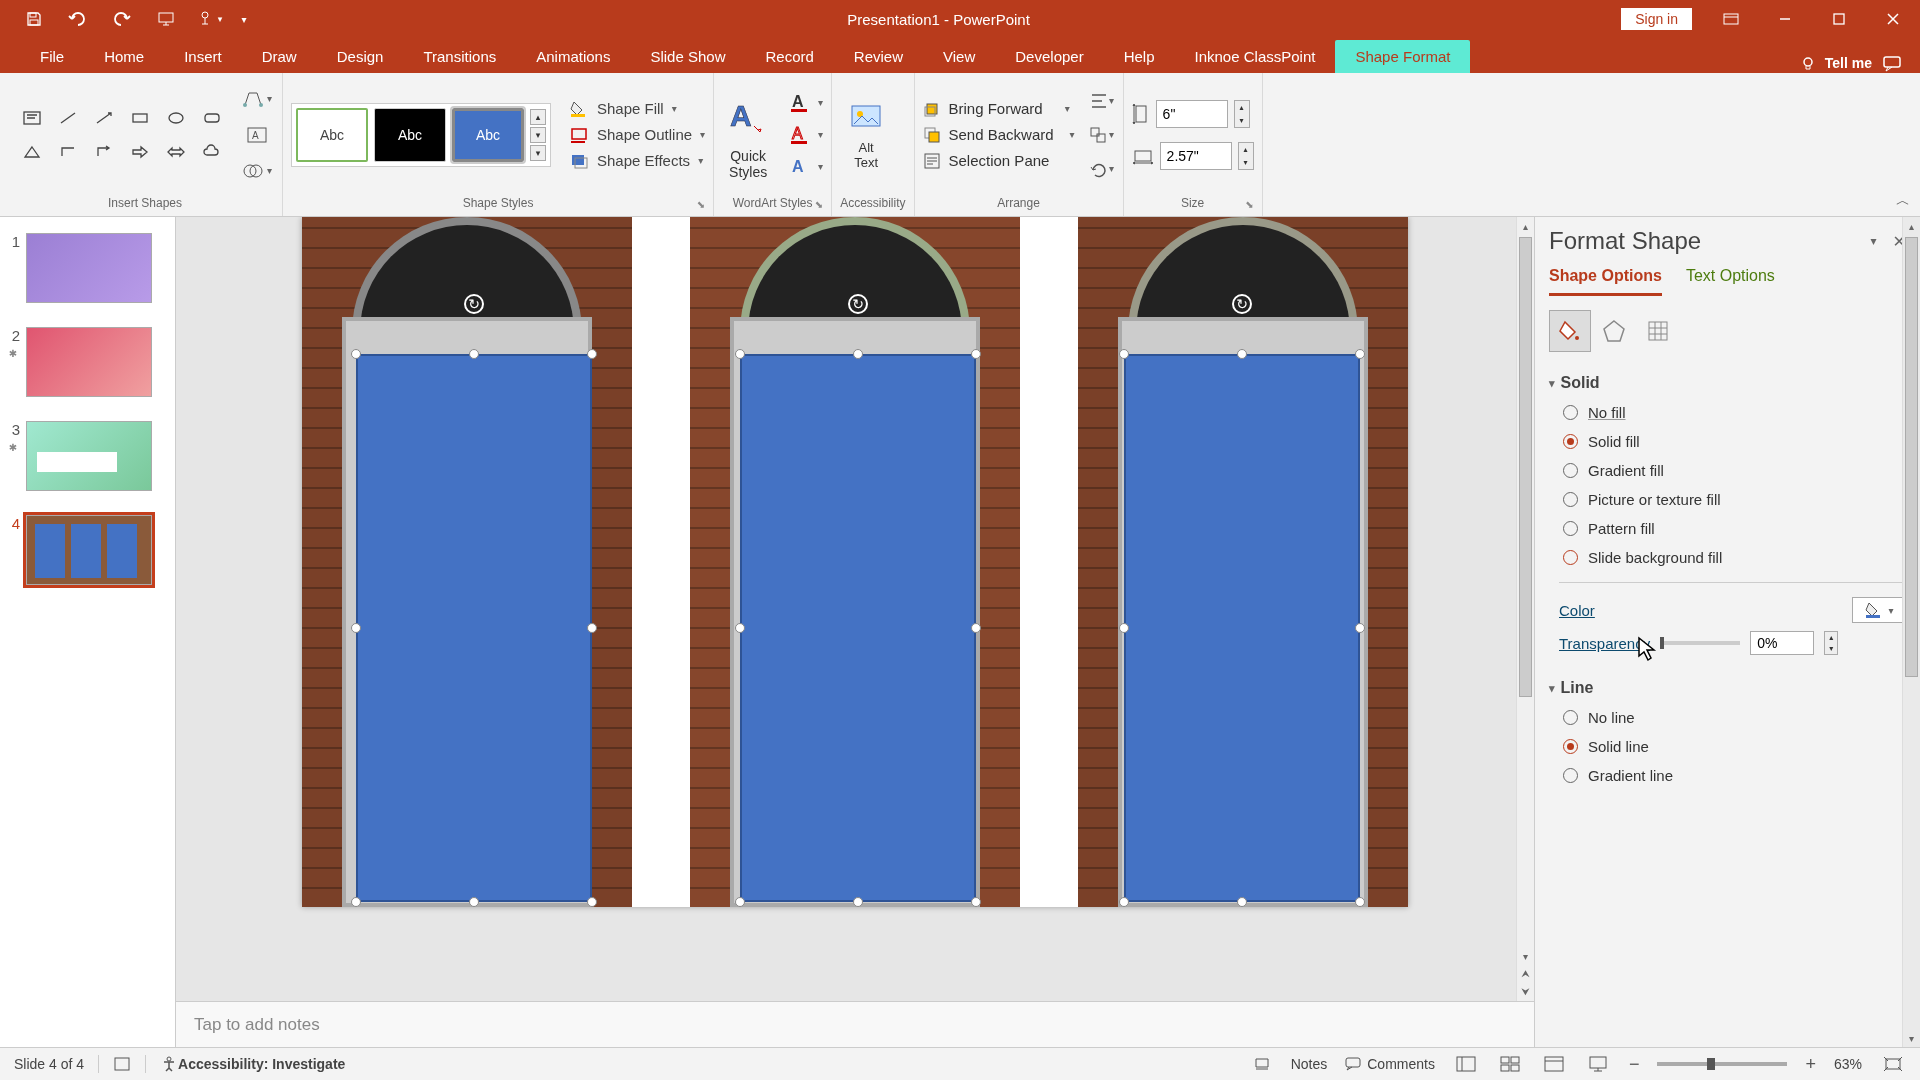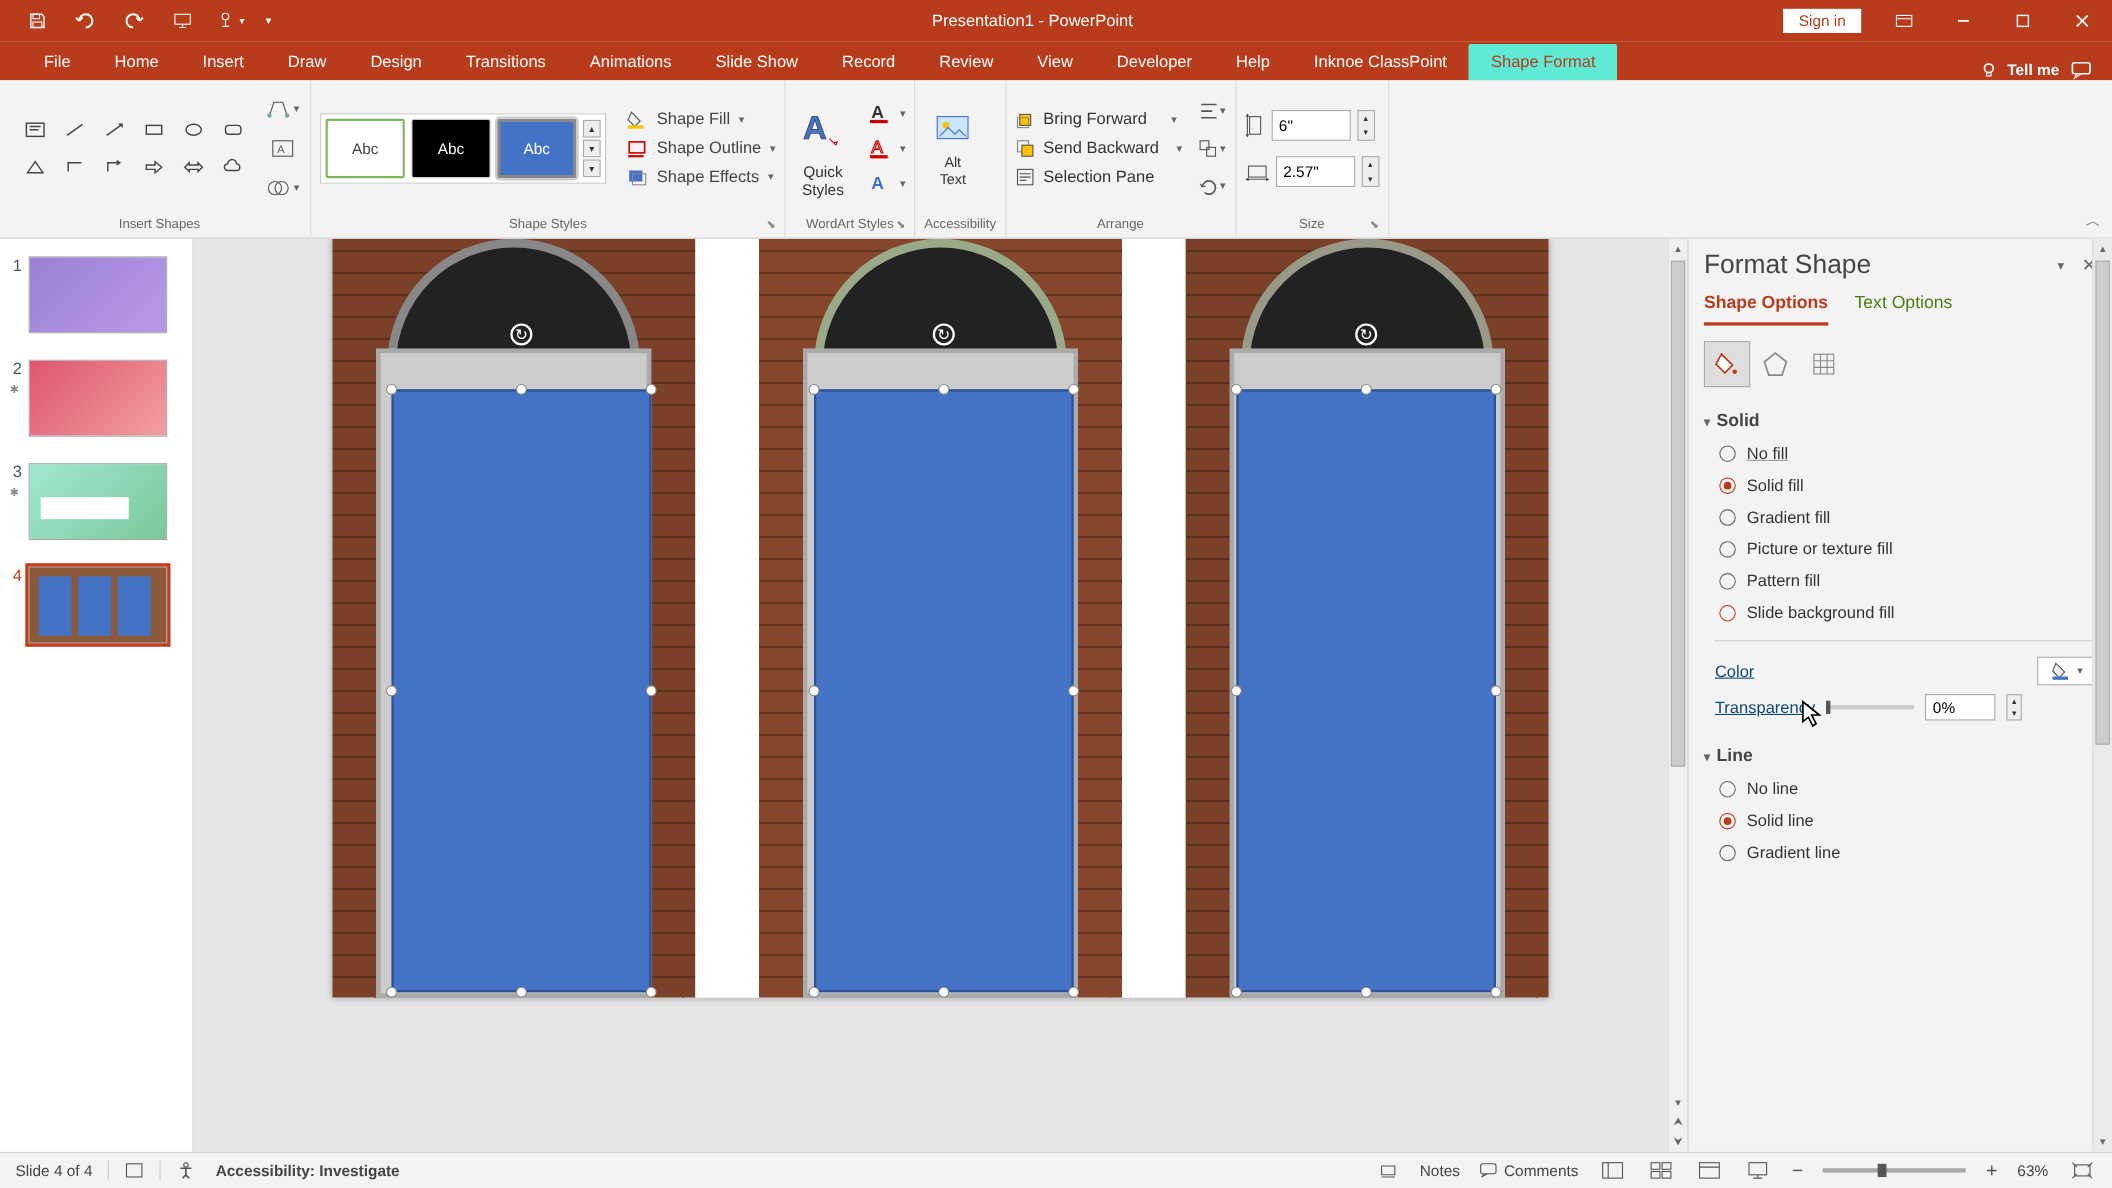--- a/index.html
+++ b/index.html
@@ -619,20 +619,21 @@
       <div class="vscroll">
         <div class="vscroll-btn">▴</div>
         <div class="vscroll-track">
             <div class="vscroll-thumb" style="top:2px;height:460px;"></div>
           </div>
         <div class="vscroll-btn">▾</div>
         <div class="vscroll-btn">⮝</div>
         <div class="vscroll-btn">⮟</div>
       </div>
     </div>
+    <div class="notes-bar">Tap to add notes</div>
   </div>
 
   <div class="format-pane">
     <div class="pane-header">
       <div class="pane-title">Format Shape</div>
       <div style="font-size:12px;color:#666;margin-right:16px;">▾</div>
       <div style="font-size:16px;color:#666;">✕</div>
     </div>
     <div class="pane-tabs">
       <div class="pane-tab active">Shape Options</div>
@@ -746,29 +747,29 @@
   </div>
 </div>
 
 <div class="statusbar">
   <div>Slide 4 of 4</div>
   <div class="sep"></div>
   <div><svg width="18" height="16" viewBox="0 0 18 16" style="display:inline;vertical-align:-3px;">
         <rect x="2" y="2" width="14" height="12" fill="none" stroke="#555"></rect>
       </svg></div>
   <div class="sep"></div>
-  <div style="display:flex;align-items:center;gap:18px;">
+  <div style="display:flex;align-items:center;gap:0;">
       <svg width="18" height="18" viewBox="0 0 18 18">
         <circle cx="9" cy="4" r="2" fill="none" stroke="#555"></circle>
         <path d="M4 7 h10 M9 7 v6 M6 16 l3-3 l3 3" fill="none" stroke="#555" stroke-width="1.5"></path>
       </svg>
       <span style="font-weight:600;">Accessibility: Investigate</span>
     </div>
   <div class="status-right">
-    <div style="display:flex;align-items:flex-end;gap:21px;">
+    <div style="display:flex;align-items:center;gap:21px;">
         <svg width="16" height="14">
           <path d="M2 2h12v8h-12zM2 12h12" stroke="#555" fill="none"></path>
         </svg>
         <span>Notes</span>
       </div>
     <div style="display:flex;align-items:center;gap:6px;">
         <svg width="16" height="14">
           <rect x="1" y="1" width="14" height="9" rx="2" fill="none" stroke="#555"></rect>
           <path d="M4 10l-2 3l5-3" fill="none" stroke="#555"></path>
         </svg>

